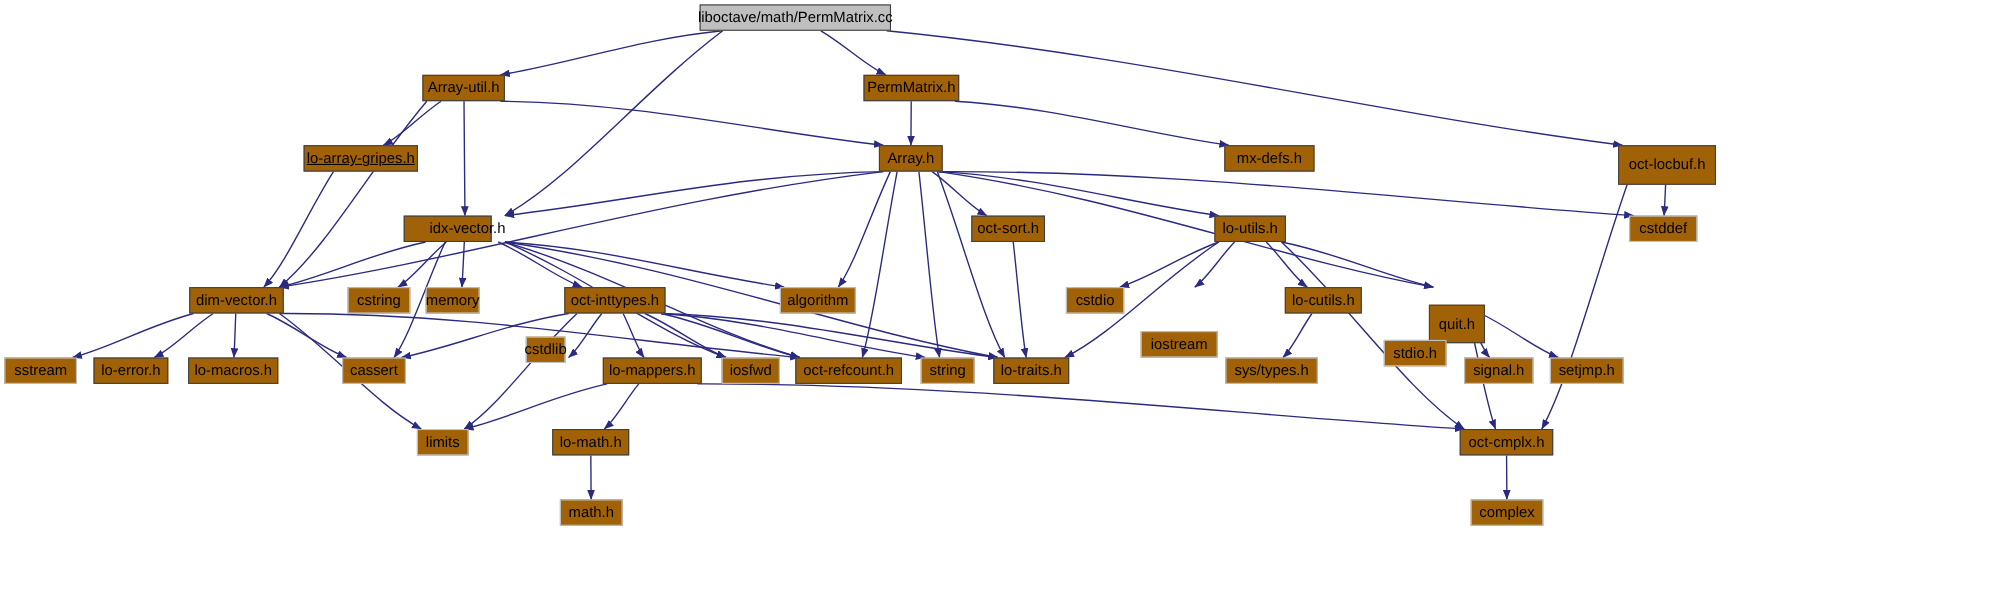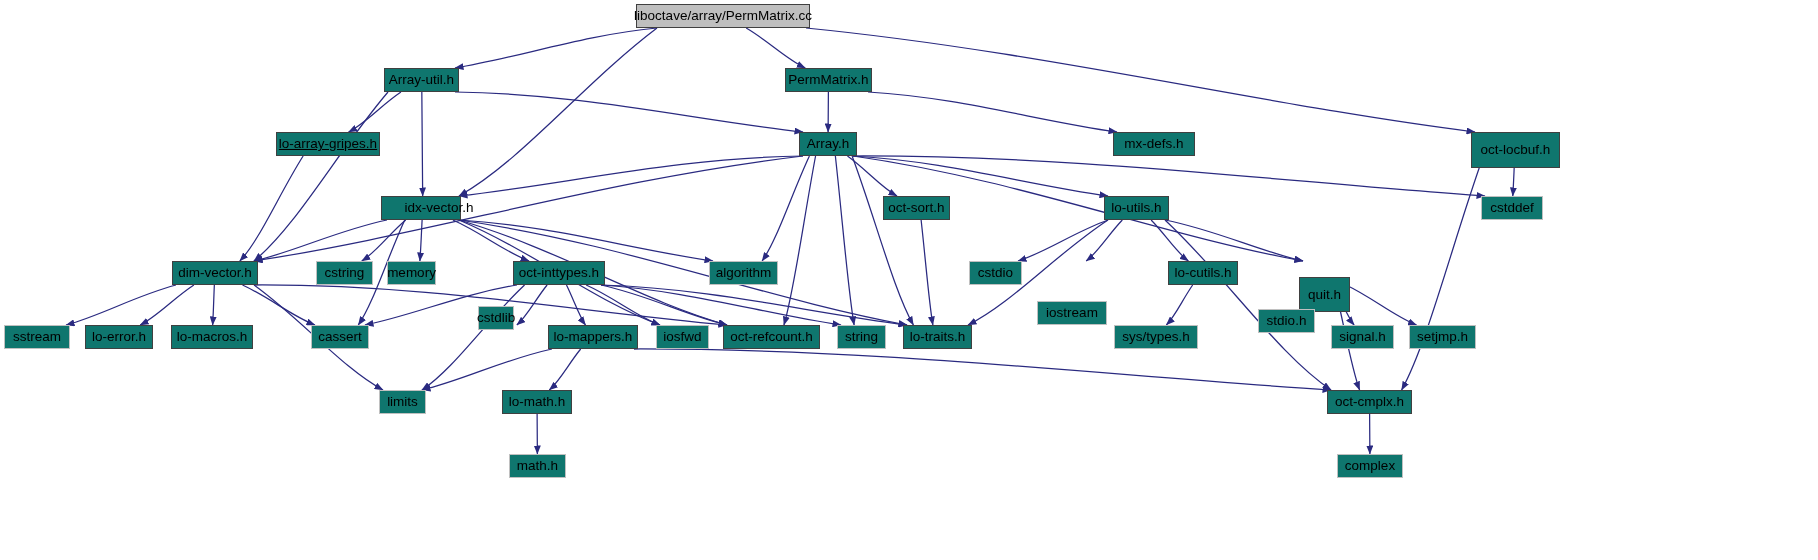--- a/index.html
+++ b/index.html
@@ -26,21 +26,21 @@
     position: absolute;
     box-sizing: border-box;
     display: flex;
     align-items: center;
     justify-content: center;
     white-space: nowrap;
     font-size: 13.5px;
     line-height: 1;
     color: #000000;
     letter-spacing: 0px;
-    background: #0f766e;
+    background: #a16207;
     border: 1px solid #c0c0c0;
     height: 26px;
   }
   .node.local {
     border: 1.6px solid #404040;
   }
   .node.root {
     border: 1.6px solid #404040;
     background: #bfbfbf;
   }
@@ -119,41 +119,41 @@
         <path d="M 1316.14,285 C 1308.16,299.38072 1301.7121599999998,316.719104 1294.86,325" fill="none" stroke="#2a2a80" stroke-width="1.25" marker-end="url(#arrowhead)"></path>
         <path d="M 1332.86,285 C 1340.84,299.38072 1347.2878400000002,316.719104 1354.14,325" fill="none" stroke="#2a2a80" stroke-width="1.25" marker-end="url(#arrowhead)"></path>
         <path d="M 1346,285 C 1372.4524999999999,297.48420999999996 1393.82612,316.068872 1416.54,325" fill="none" stroke="#2a2a80" stroke-width="1.25" marker-end="url(#arrowhead)"></path>
         <path d="M 1334.4,285 C 1343.85,323.9298 1351.4856,368.66736000000003 1359.6,390" fill="none" stroke="#2a2a80" stroke-width="1.25" marker-end="url(#arrowhead)"></path>
         <path d="M 537.11,414 C 537.215,429.18922 537.29984,445.996304 537.39,454" fill="none" stroke="#2a2a80" stroke-width="1.25" marker-end="url(#arrowhead)"></path>
         <path d="M 1369.61,414 C 1369.715,429.18922 1369.7998400000001,445.996304 1369.89,454" fill="none" stroke="#2a2a80" stroke-width="1.25" marker-end="url(#arrowhead)"></path>
       </g>
   </svg>
   <div id="nodes-layer">
       <div class="node root" style="left: 636px; top: 4px; width: 174px; height: 24px;">
-        <span class="node-label">liboctave/array/PermMatrix.cc</span>
+        <span class="node-label">liboctave/math/PermMatrix.cc</span>
       </div>
       <div class="node local" style="left: 384px; top: 68px; width: 75px; height: 24px;">
         <span class="node-label">Array-util.h</span>
       </div>
       <div class="node local" style="left: 785px; top: 68px; width: 87px; height: 24px;">
         <span class="node-label">PermMatrix.h</span>
       </div>
       <div class="node local" style="left: 276px; top: 132px; width: 104px; height: 24px; text-decoration: underline;">
         <span class="node-label">lo-array-gripes.h</span>
       </div>
       <div class="node local" style="left: 799px; top: 132px; width: 58px; height: 24px;">
         <span class="node-label">Array.h</span>
       </div>
       <div class="node local" style="left: 1113px; top: 132px; width: 82px; height: 24px;">
         <span class="node-label">mx-defs.h</span>
       </div>
       <div class="node local" style="left: 1471px; top: 132px; width: 89px; height: 36px;">
         <span class="node-label">oct-locbuf.h</span>
       </div>
-      <div class="node local" style="left: 381px; top: 196px; width: 80px; height: 24px; padding-left: 36px;">
+      <div class="node local" style="left: 367px; top: 196px; width: 80px; height: 24px; padding-left: 36px;">
         <span class="node-label">idx-vector.h</span>
       </div>
       <div class="node local" style="left: 883px; top: 196px; width: 67px; height: 24px;">
         <span class="node-label">oct-sort.h</span>
       </div>
       <div class="node local" style="left: 1104px; top: 196px; width: 65px; height: 24px;">
         <span class="node-label">lo-utils.h</span>
       </div>
       <div class="node system" style="left: 1481px; top: 196px; width: 62px; height: 24px;">
         <span class="node-label">cstddef</span>

